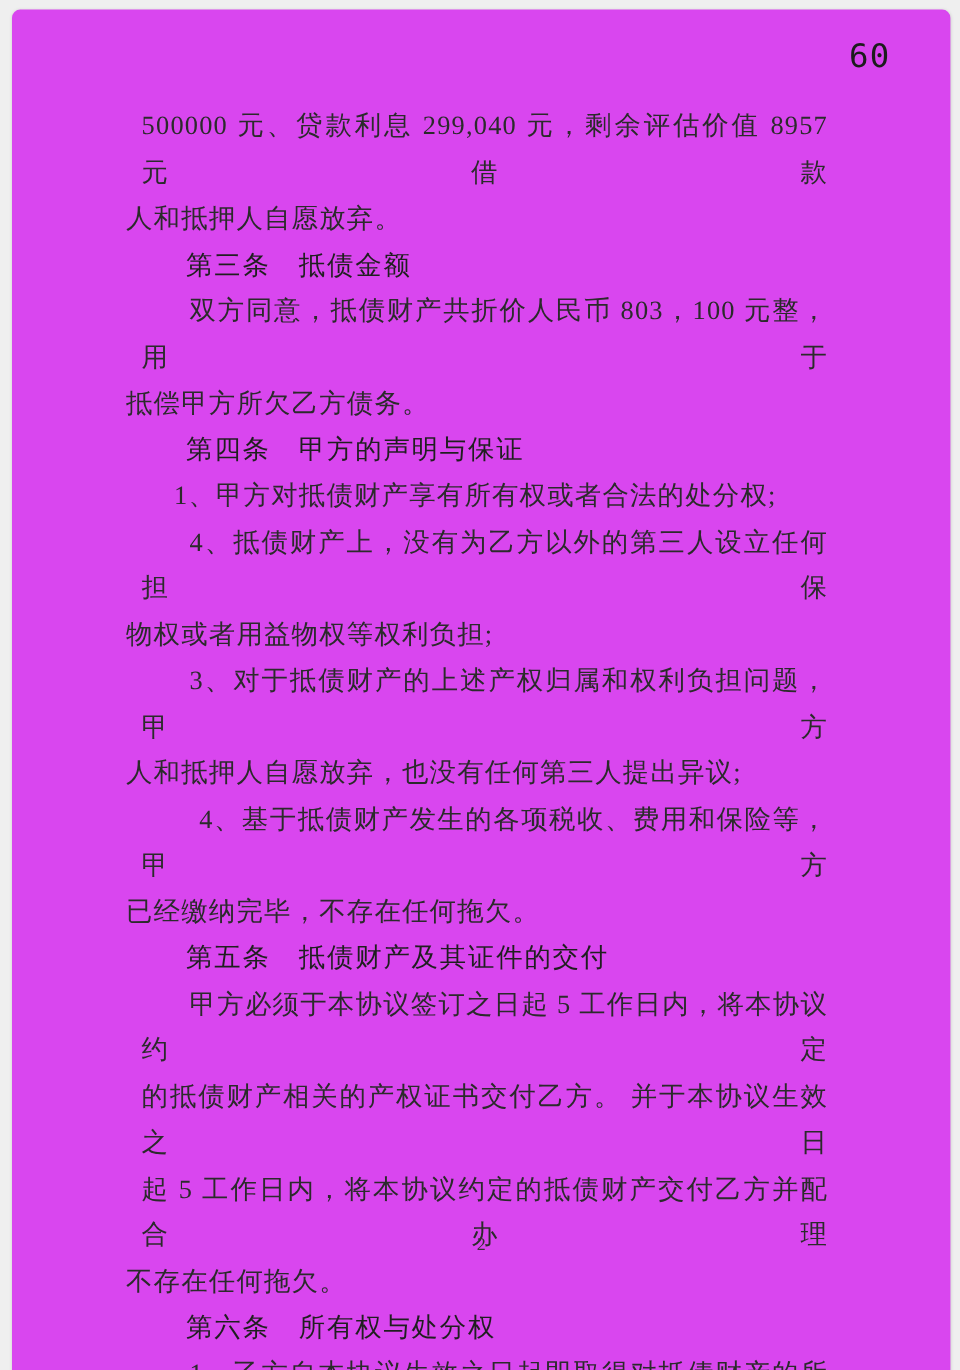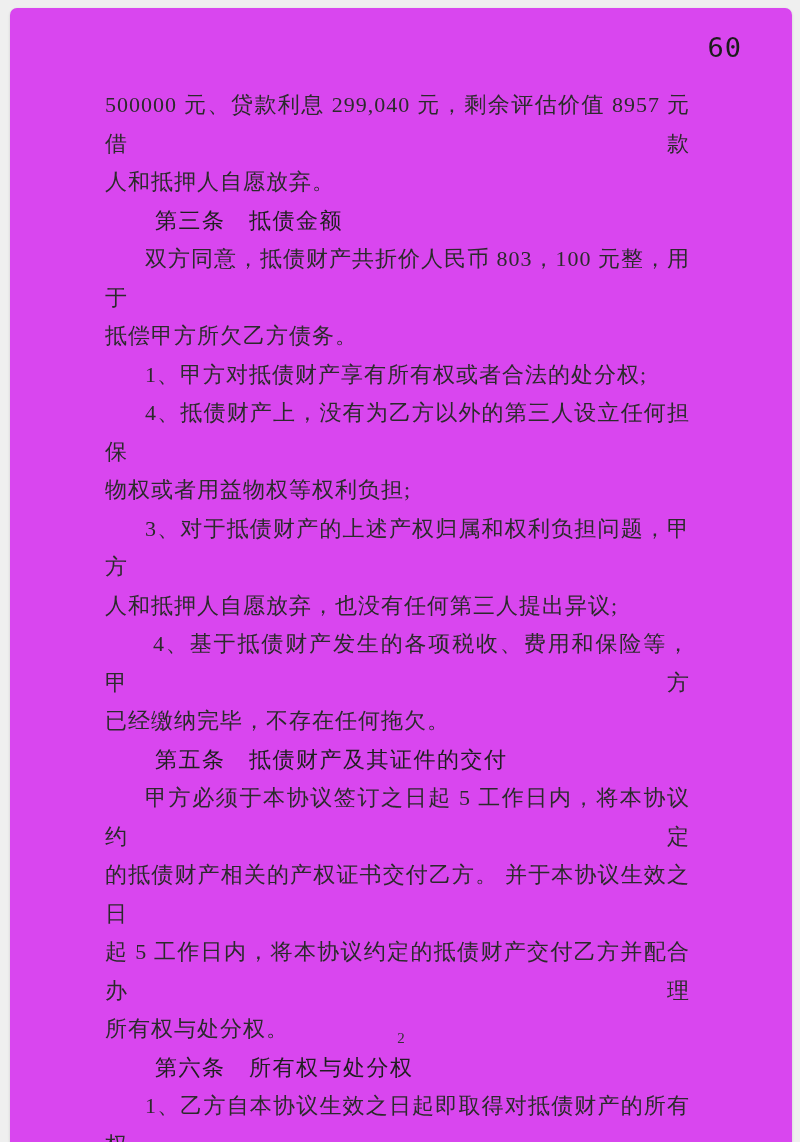--- a/index.html
+++ b/index.html
@@ -43,20 +43,21 @@
     font-size: 22px;
     line-height: 38.5px;
     color: #2b2b2b;
     letter-spacing: 1px;
     white-space: nowrap;
   }
   .fill {
     white-space: normal;
     text-align: justify;
     text-align-last: justify;
+    margin-left: 13px;
   }
   .indent   { text-indent: 40px; }
   .indent-lg{ text-indent: 48px; }
   .heading {
     font-weight: normal;
     text-indent: 50px;
     color: #1f1f1f;
     letter-spacing: 1.5px;
   }
   .footer-page-number {
@@ -76,32 +77,33 @@
 <div class="scan-page">
 
   <div class="corner-stamp">60</div>
 
   <div class="content">
     <p class="line fill">500000 元、贷款利息 299,040 元，剩余评估价值 8957 元借款</p>
     <p class="line">人和抵押人自愿放弃。</p>
     <p class="line heading">第三条　抵债金额</p>
     <p class="line fill indent">双方同意，抵债财产共折价人民币 803，100 元整，用于</p>
     <p class="line">抵偿甲方所欠乙方债务。</p>
+    <p class="line heading">第四条　甲方的声明与保证</p>
     <p class="line indent">1、甲方对抵债财产享有所有权或者合法的处分权;</p>
     <p class="line fill indent">4、抵债财产上，没有为乙方以外的第三人设立任何担保</p>
     <p class="line">物权或者用益物权等权利负担;</p>
     <p class="line fill indent">3、对于抵债财产的上述产权归属和权利负担问题，甲方</p>
     <p class="line">人和抵押人自愿放弃，也没有任何第三人提出异议;</p>
     <p class="line fill indent-lg">4、基于抵债财产发生的各项税收、费用和保险等，甲方</p>
     <p class="line">已经缴纳完毕，不存在任何拖欠。</p>
     <p class="line heading">第五条　抵债财产及其证件的交付</p>
     <p class="line fill indent">甲方必须于本协议签订之日起 5 工作日内，将本协议约定</p>
     <p class="line fill">的抵债财产相关的产权证书交付乙方。 并于本协议生效之日</p>
     <p class="line fill">起 5 工作日内，将本协议约定的抵债财产交付乙方并配合办理</p>
-    <p class="line">所有权与处分权。</p>
+    <p class="line">不存在任何拖欠。</p>
     <p class="line heading">第六条　所有权与处分权</p>
     <p class="line fill indent">1、乙方自本协议生效之日起即取得对抵债财产的所有权、</p>
 
   </div>
 
   <div class="footer-page-number">2</div>
 
 </div>
 
 </body></html>

